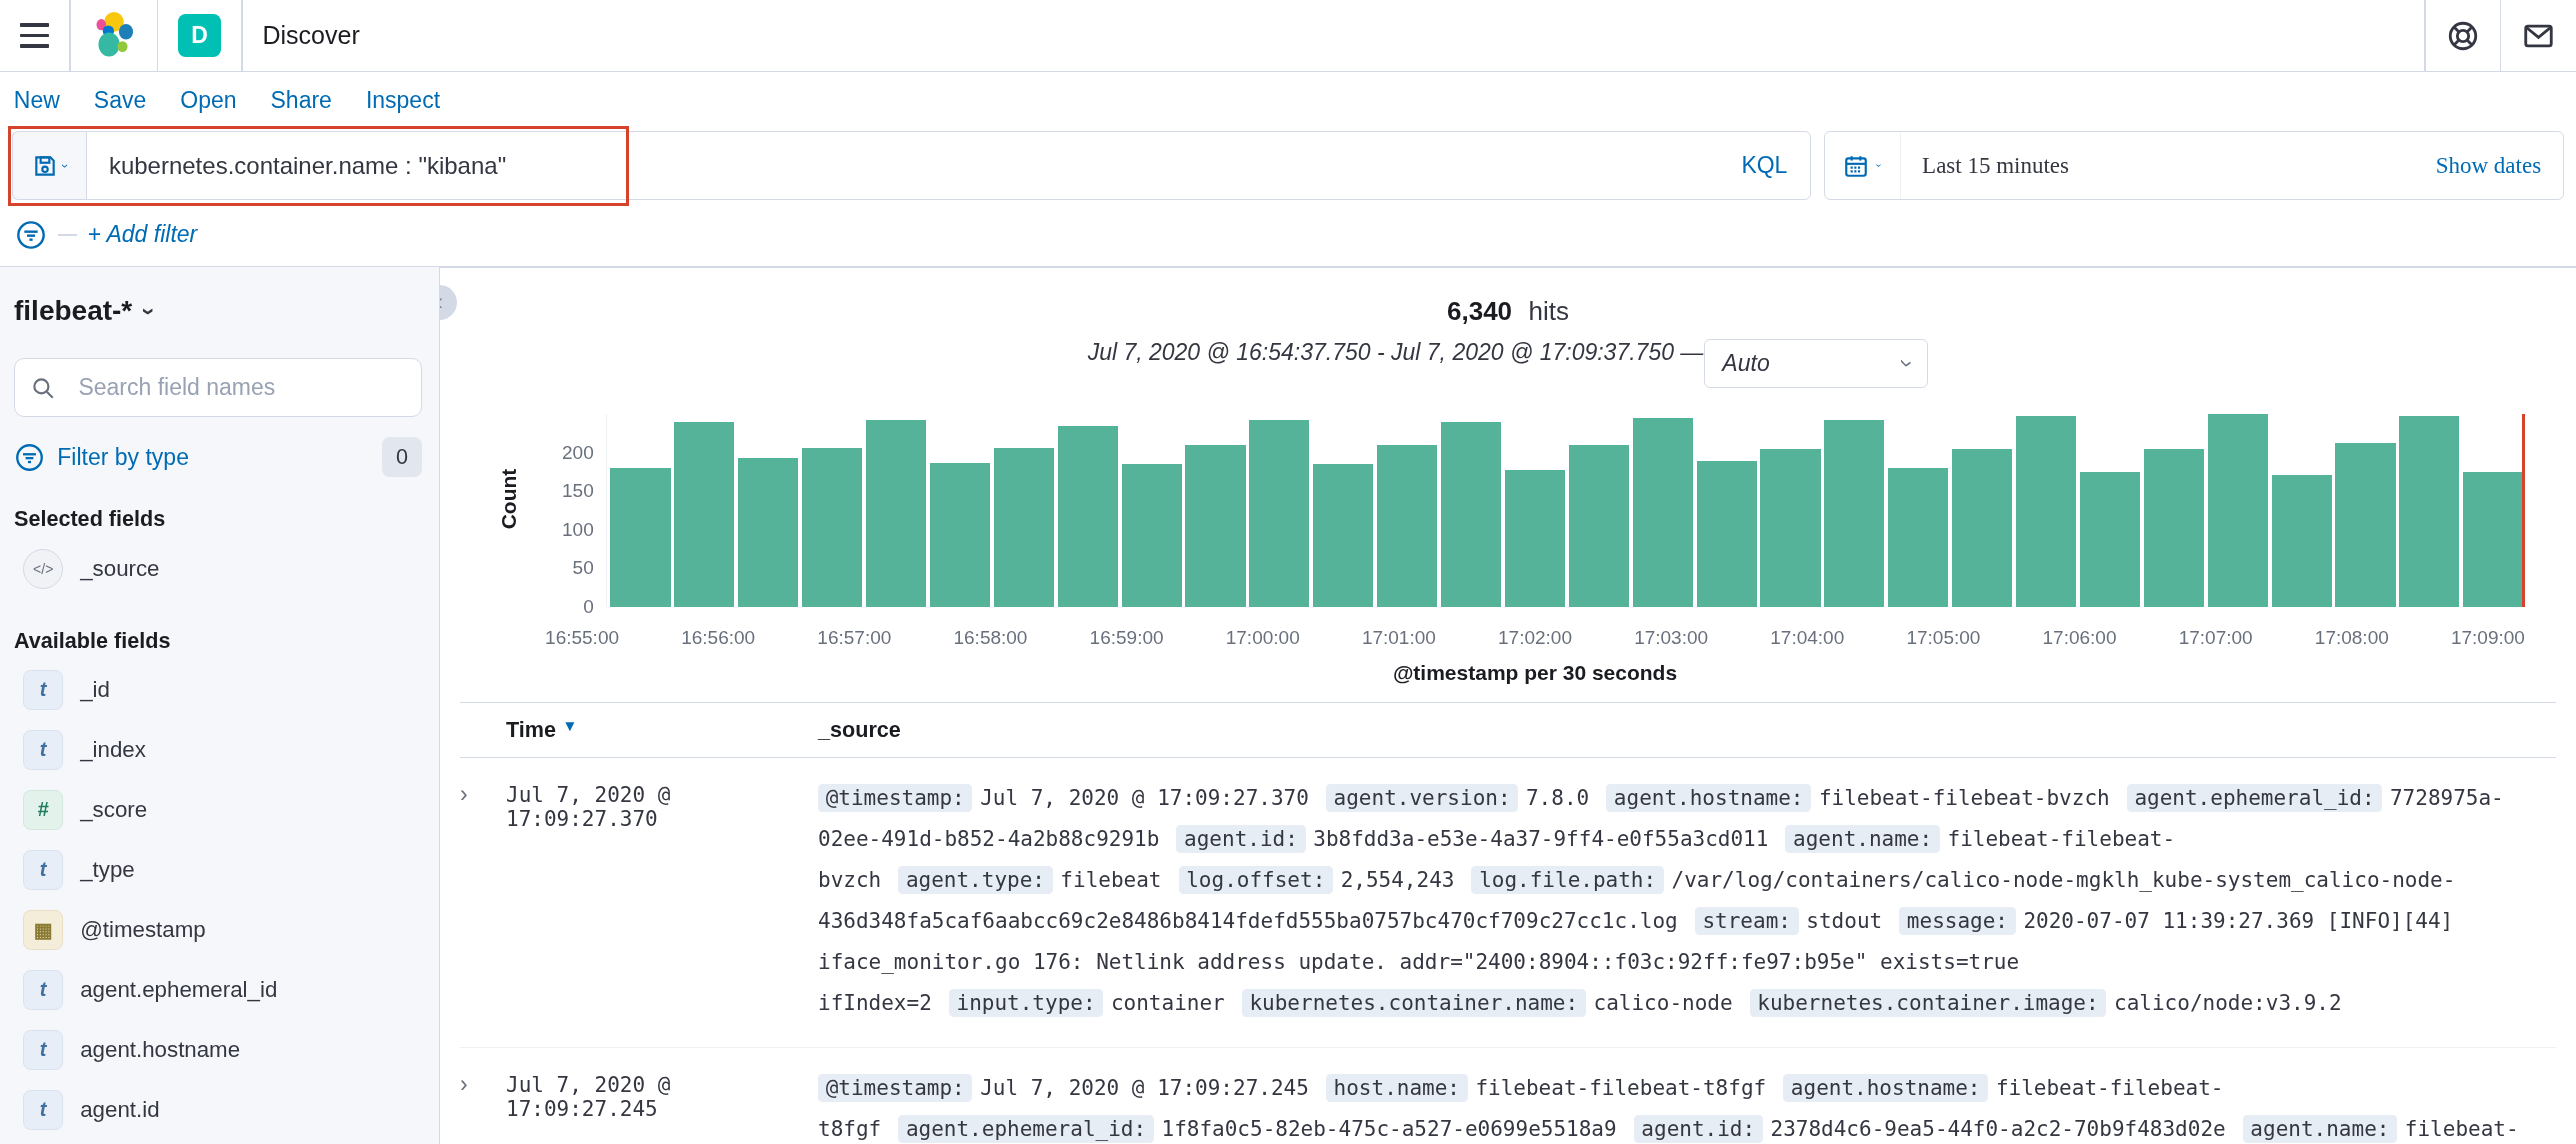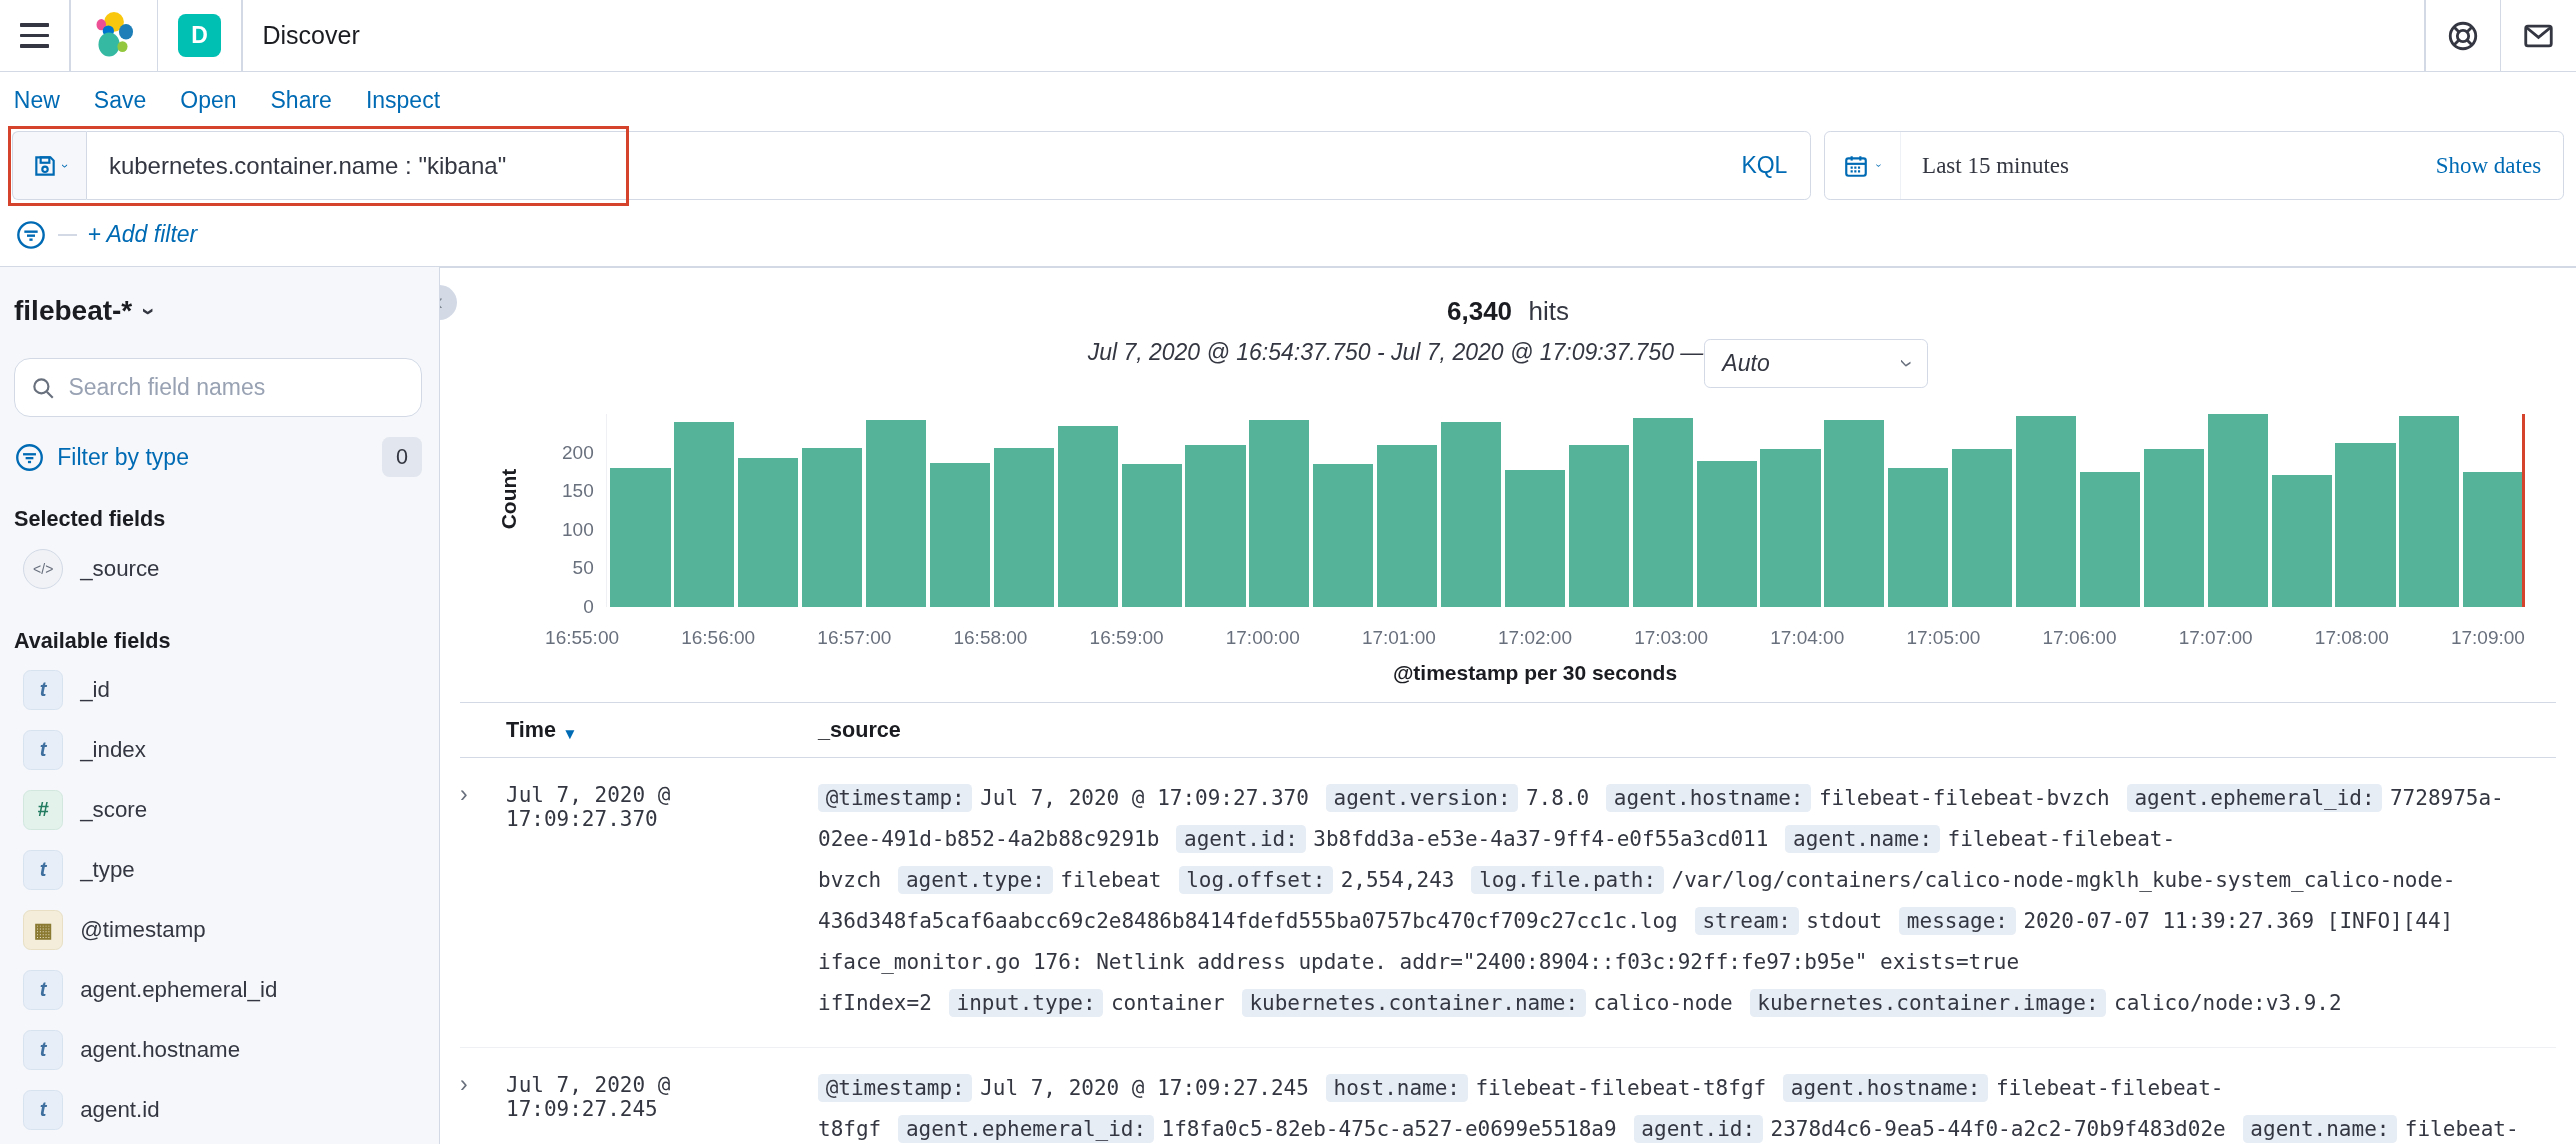--- a/index.html
+++ b/index.html
@@ -46,22 +46,22 @@
   .ann-update { left:-5.4px; top:-5.4px; right:-5.4px; bottom:-5.4px; }
 
   .filterrow { display:flex; align-items:center; gap:10.8px; padding:18.5px 0 1.5px 3.1px; }
   .filterdash { width:18.5px; height:2.3px; background:#d3dae6; }
   .addfilter { font-size:23px; color:#006bb4; cursor:pointer;font-style:italic; }
 
   
   .content { display:flex; height:894px; background:#f5f7fa; }
   .sidebar { width:439px; padding:28px 17px 0 14px; overflow:hidden; }
   .idxpattern { display:flex; align-items:center; gap:12.3px; font-size:28px; font-weight:bold; color:#1a1c21; cursor:pointer; }
-  .fieldsearch { margin-top:31px; height:59px; background:#fff; border:1.5px solid #d3dae6; border-radius:16px;
-                 display:flex; align-items:center; padding:0 15.4px; gap:12px; }
+  .fieldsearch { margin-top:31px; height:59px; background:#fff; border:1.5px solid #d3dae6; border-radius:10px;
+                 display:flex; align-items:center; padding:0 15.4px; gap:22px; }
   .fieldsearch input { border:none; outline:none; flex:1; font-size:23px; color:#69707d; background:transparent;
                        font-family:"Liberation Sans",sans-serif; }
   .fieldsearch input::placeholder { color:#98a2b3; }
   .filterbytype { display:flex; align-items:center; gap:12.3px; margin-top:20px; }
   .filterbytype .lbl { font-size:23px; color:#006bb4; cursor:pointer; flex:1; }
   .countbadge { min-width:40px; height:40px; background:#e2e6ee; border-radius:7.7px; display:flex;
                 align-items:center; justify-content:center; font-size:21.6px; color:#343741; }
   .sideheading { font-size:21.6px; font-weight:bold; color:#1a1c21; margin:29px 0 6.2px 0; }
   .fielditem { display:flex; align-items:center; gap:17px; padding:10px 0 10px 9.2px; cursor:pointer; }
   .fielditem .fname { font-size:22.3px; color:#343741; white-space:nowrap; }
@@ -99,21 +99,21 @@
   .nowline { position:absolute; right:0; top:0; width:3.1px; height:100%; background:#d6432d; }
   .xlabels { position:relative; height:49px; margin-left:54px; }
   .xlabels span { position:absolute; top:20px; transform:translateX(-50%); font-size:19px; color:#69707d; white-space:nowrap; }
   .xtitle { text-align:center; font-size:21px; font-weight:bold; color:#1a1c21; margin:4.6px 0 6.2px 54px; }
 
   
   .dtable { margin-top:17px; }
   .thead { display:flex; border-top:1.5px solid #d3dae6; border-bottom:1.5px solid #d3dae6; padding:14px 0; }
   .th { font-size:21.6px; font-weight:bold; color:#1a1c21; }
   .col-exp { width:46px; flex:none; }
-  .col-time { width:312px; flex:none; display:flex; align-items:flex-end; gap:6.2px; }
+  .col-time { width:312px; flex:none; display:flex; align-items:flex-start; gap:6.2px; }
   .sortarrow { color:#006bb4; font-size:15.4px; }
   .col-src { flex:1; }
   .docrow { display:flex; border-bottom:1.5px solid #eef0f4; padding:20px 0 23px 0; align-items:flex-start; }
   .expander { width:46px; flex:none; color:#69707d; font-size:23px; cursor:pointer; padding-top:3.1px; }
   .dtime { width:312px; flex:none; font-size:21px; color:#343741; padding-top:4.6px; }
   .dsrc { flex:1; font-size:21px; line-height:41px; color:#343741; overflow-wrap:anywhere; padding-right:15.4px; }
   .pill { background:#e6edf5; border-radius:4.6px; padding:2.3px 7.7px; margin-right:7.7px; white-space:nowrap; }
   .val { margin-right:17px; }
 
   svg.icon { display:block; }

